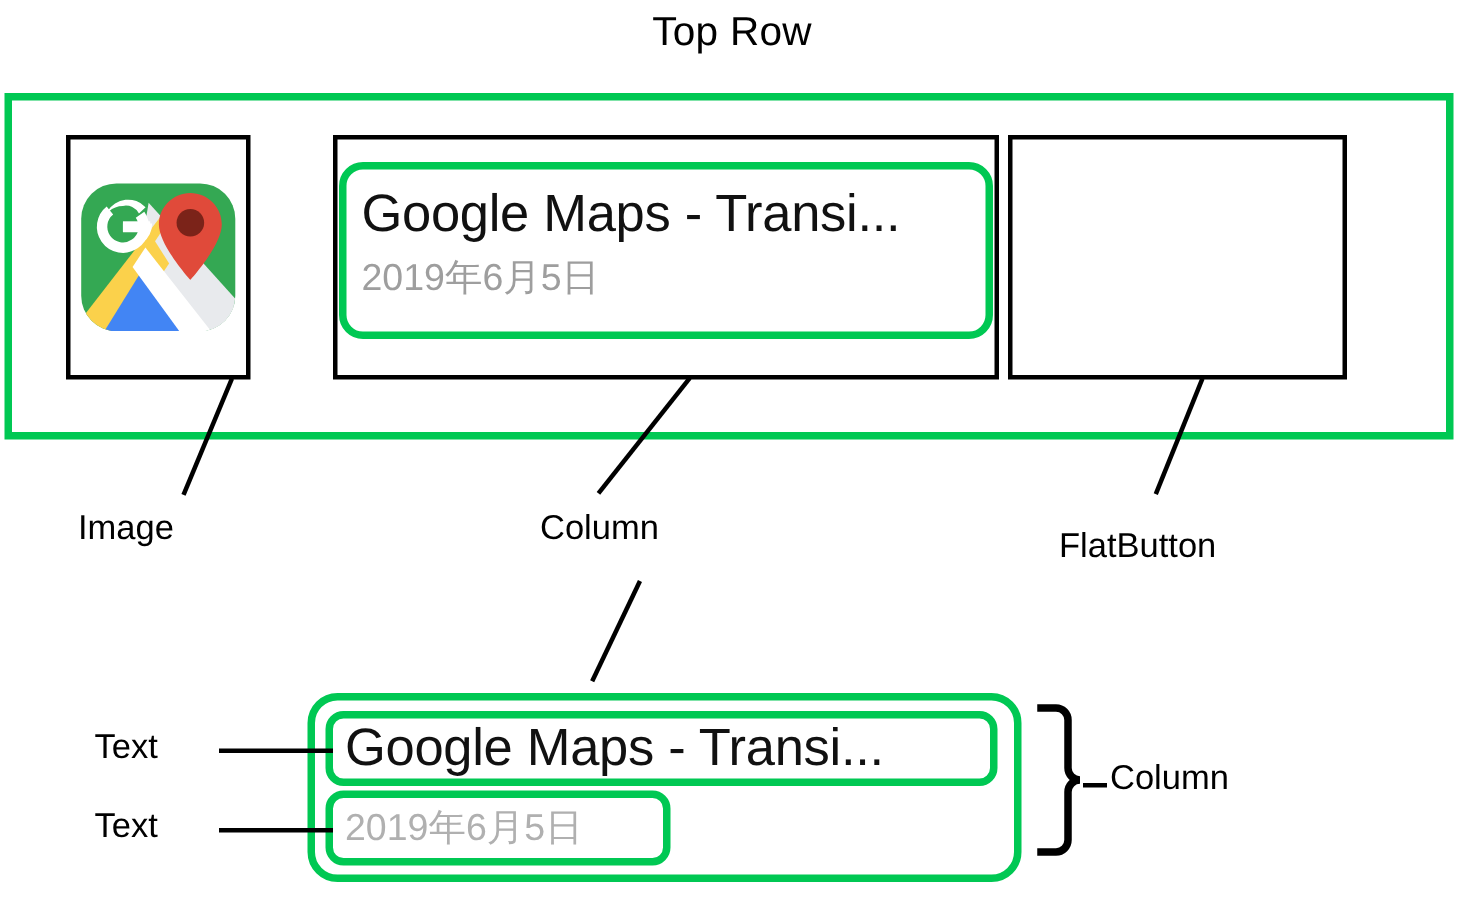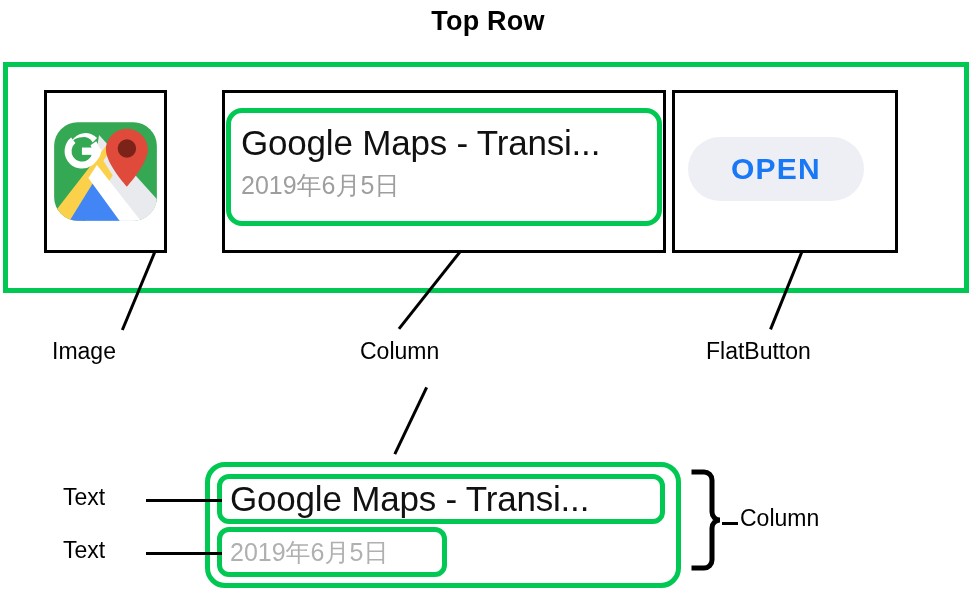--- a/index.html
+++ b/index.html
@@ -20,21 +20,21 @@
   }
 
   
   .diagram-title {
     position: absolute;
     left: 0;
     top: 6px;
     width: 976px;
     text-align: center;
     font-size: 27px;
-    font-weight: 700;
+    font-weight: 400;
     color: #000000;
     letter-spacing: 0.2px;
   }
 
   
   .row-highlight {
     position: absolute;
     left: 3px;
     top: 62px;
     width: 966px;
@@ -124,21 +124,21 @@
   }
   .callout-label {
     position: absolute;
     font-size: 23px;
     font-weight: 400;
     color: #000000;
     white-space: nowrap;
   }
   .lbl-image      { left: 52px;  top: 338px; }
   .lbl-column-top { left: 360px; top: 338px; }
-  .lbl-flatbutton { left: 706px; top: 338px; text-align: center; }
+  .lbl-flatbutton { left: 706px; top: 350px; text-align: center; }
 
   
   .detail-outer {
     position: absolute;
     left: 205px;
     top: 462px;
     width: 476px;
     height: 126px;
     border: 5px solid var(--hl);
     border-radius: 20px;
@@ -248,23 +248,20 @@
 
   <div class="outline-box column-box"></div>
 
   <div class="column-highlight">
     <div class="app-title">Google Maps - Transi...</div>
     <div class="app-date">2019年6月5日</div>
   </div>
 
   <div class="outline-box button-box"></div>
 
-  <div class="open-pill">
-    <span>OPEN</span>
-  </div>
 
   <div class="leader" style="left:156px; top:253px; width:84px; transform:rotate(112.6deg);"></div>
 
   <div class="leader" style="left:461px; top:253px; width:98px; transform:rotate(128.4deg);"></div>
 
   <div class="leader" style="left:803px; top:253px; width:83px; transform:rotate(112.0deg);"></div>
 
   <div class="callout-label lbl-image">Image</div>
   <div class="callout-label lbl-column-top">Column</div>
   <div class="callout-label lbl-flatbutton">FlatButton</div>

